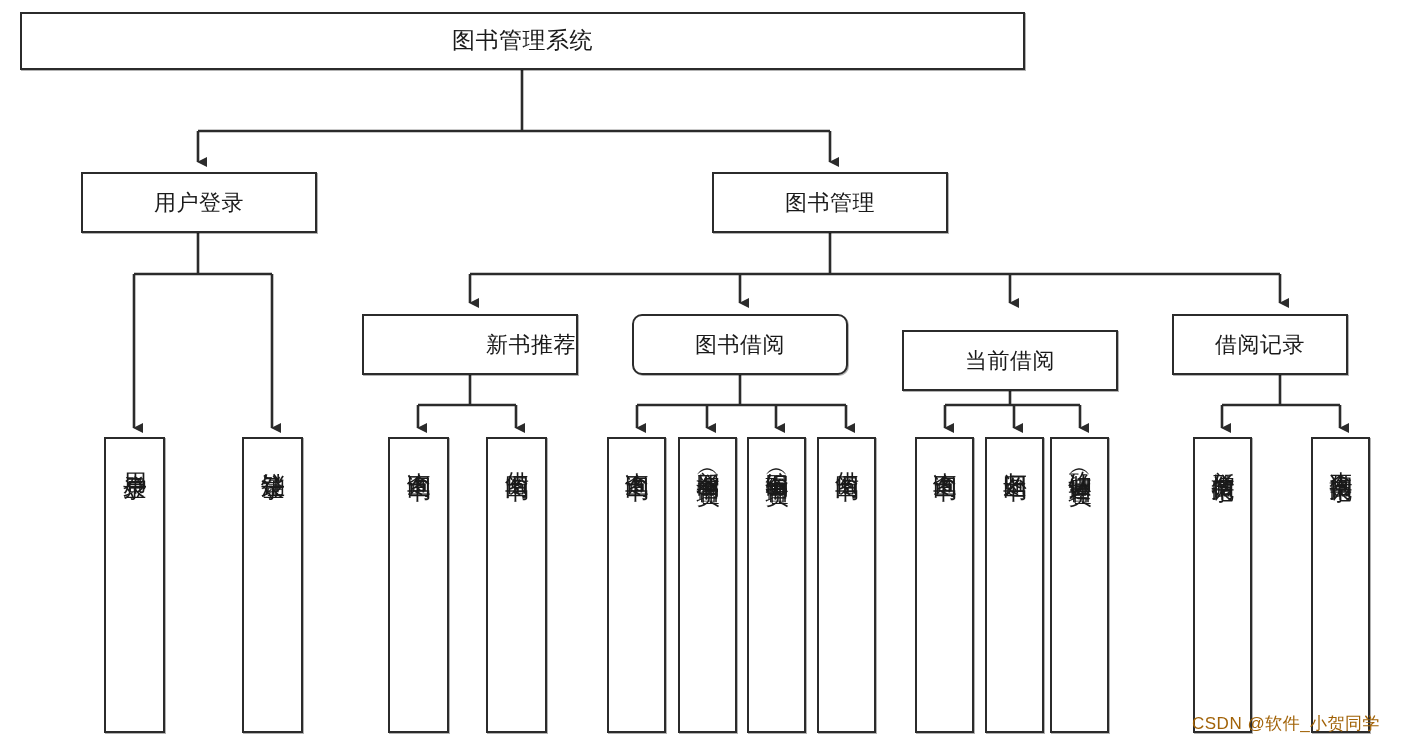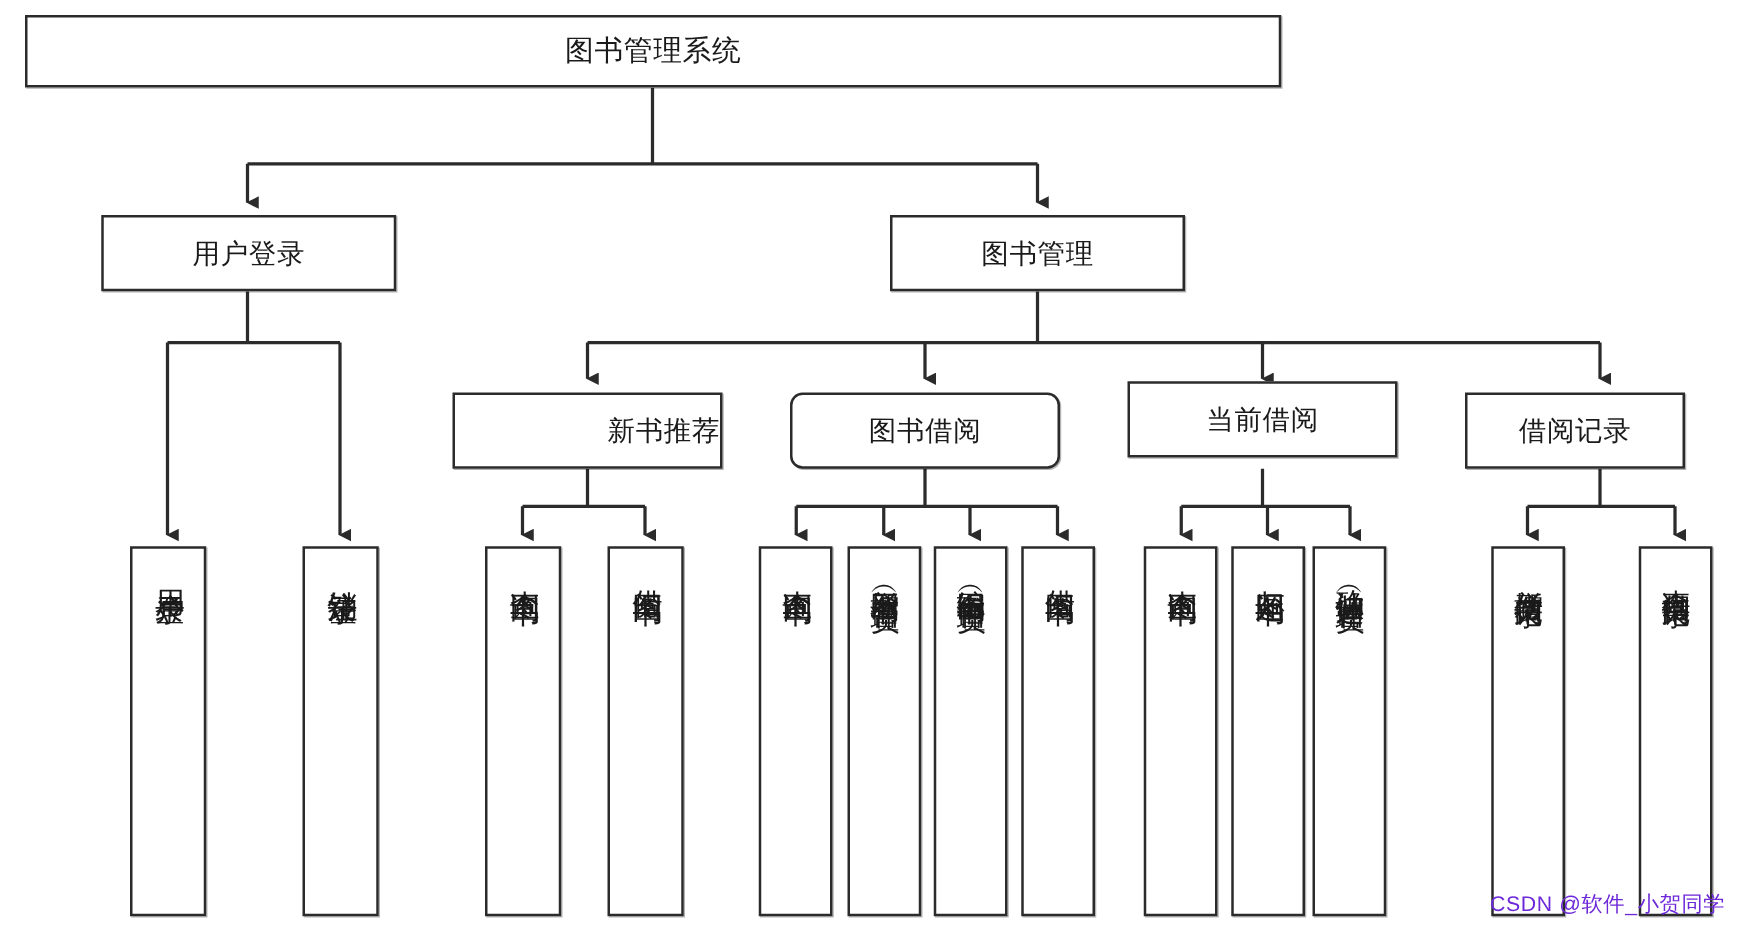--- a/index.html
+++ b/index.html
@@ -65,21 +65,21 @@
     white-space: nowrap;
   }
   .node.vertical.tall .label {
     font-size: 23px;
   }
   .watermark {
     position: absolute;
     left: 1192px;
     top: 712px;
     font-size: 17px;
-    color: #6d28d9;
+    color: #a16207;
     white-space: nowrap;
     z-index: 5;
     letter-spacing: 0.5px;
   }
 </style>
 </head>
 <body>
 
 <div id="diagram">
 
@@ -143,21 +143,21 @@
   <div class="node horizontal" style="left:712px; top:172px; width:236px; height:61px;justify-content:center;">
     <span class="label">图书管理</span>
   </div>
 
   <div class="node horizontal" style="left:362px; top:314px; width:216px; height:61px;justify-content:flex-end;">
     <span class="label">新书推荐</span>
   </div>
   <div class="node horizontal" style="left:632px; top:314px; width:216px; height:61px;border-radius:10px;">
     <span class="label">图书借阅</span>
   </div>
-  <div class="node horizontal" style="left:902px; top:305px; width:216px; height:61px;">
+  <div class="node horizontal" style="left:902px; top:330px; width:216px; height:61px;">
     <span class="label">当前借阅</span>
   </div>
   <div class="node horizontal" style="left:1172px; top:314px; width:176px; height:61px;">
     <span class="label">借阅记录</span>
   </div>
 
   <div class="node vertical" style="left:104px; top:437px; width:61px; height:296px;">
     <span class="label">用户登录</span>
   </div>
   <div class="node vertical" style="left:242px; top:437px; width:61px; height:296px;">

